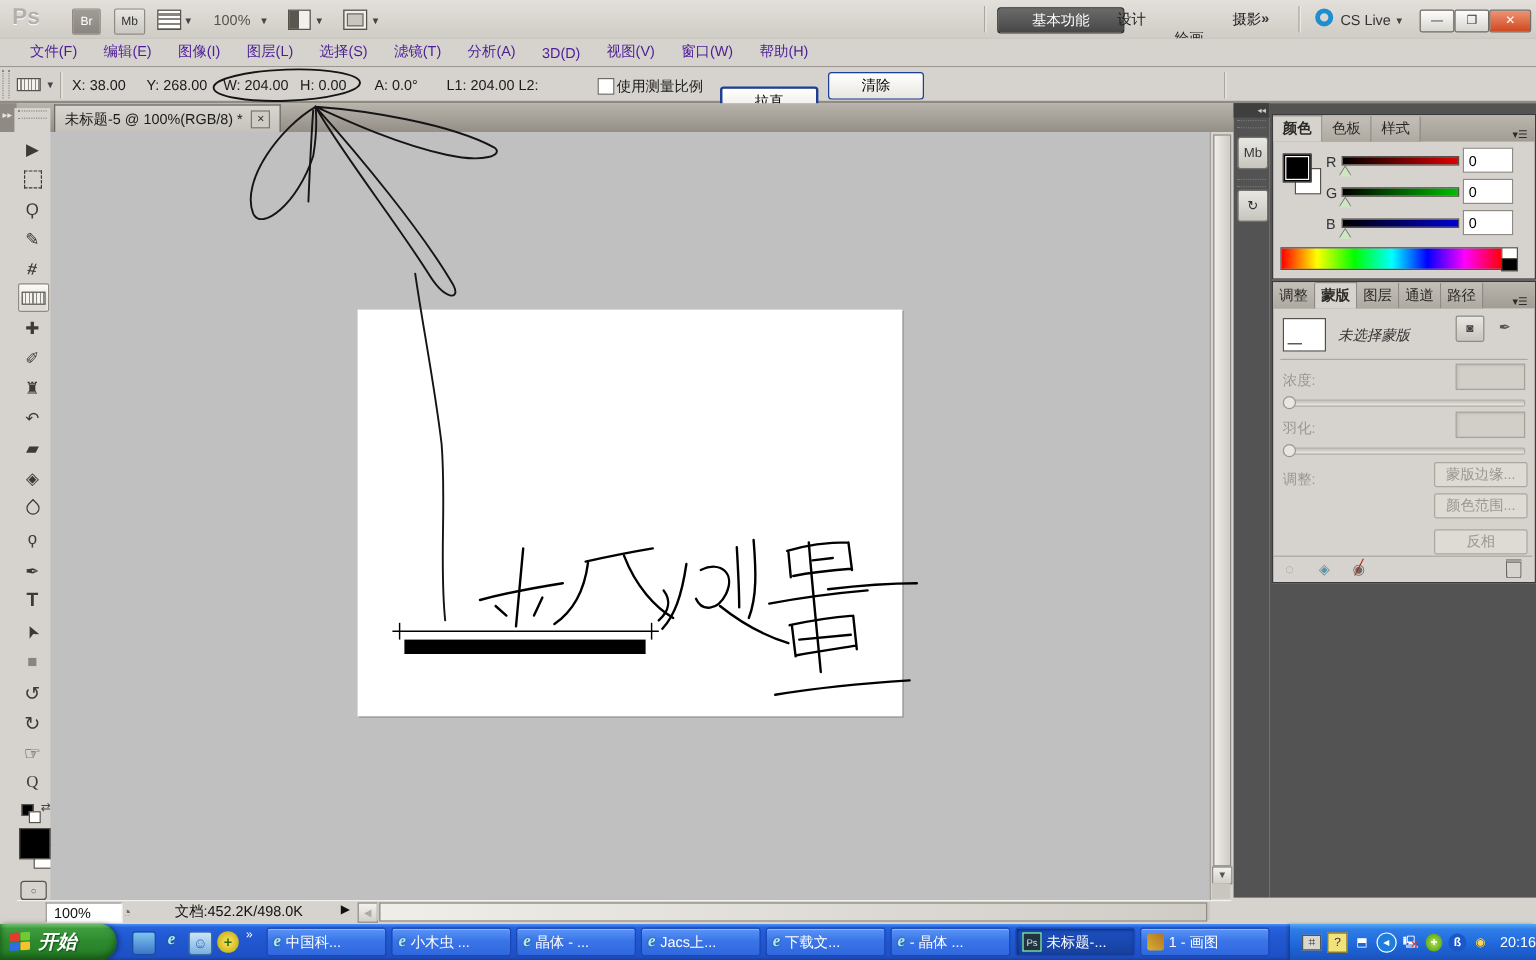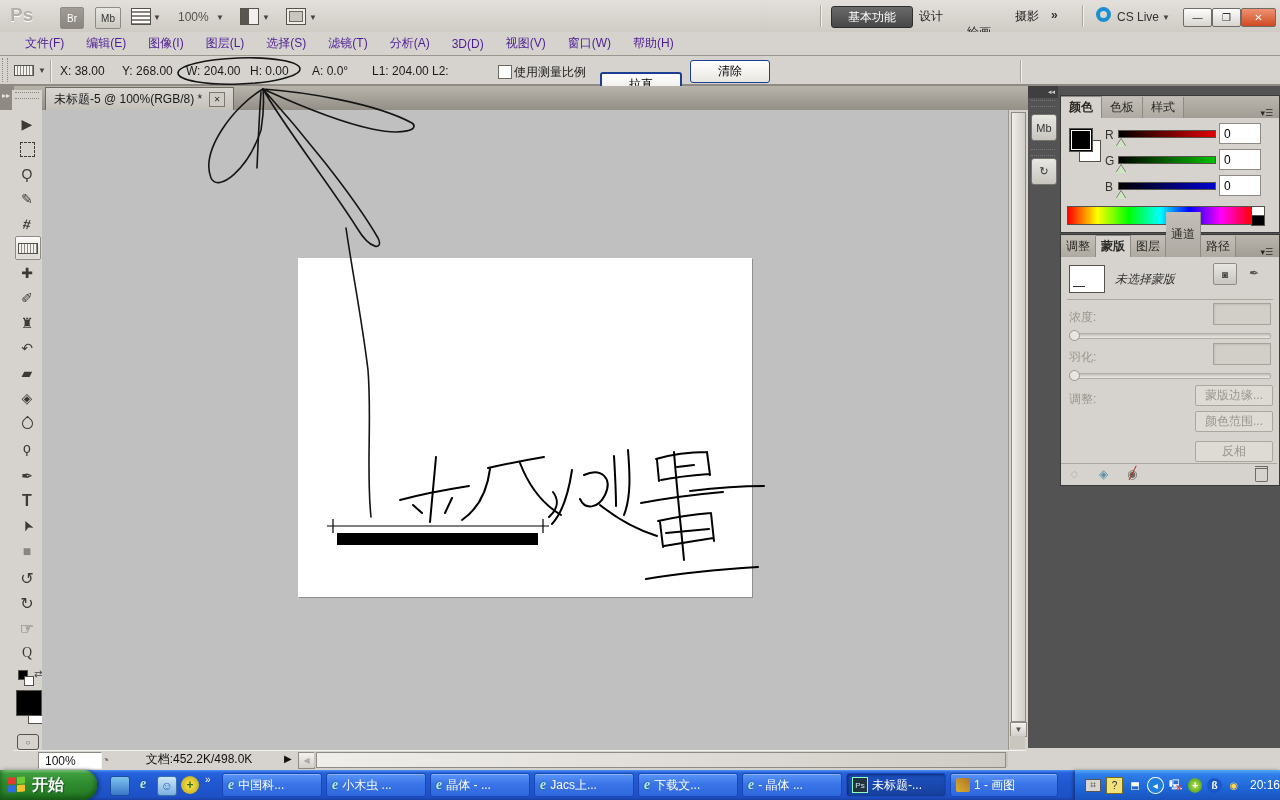--- a/index.html
+++ b/index.html
@@ -6,21 +6,21 @@
   body{width:1280px;height:800px;overflow:hidden;background:#d6d3ce;
        font-family:"Liberation Sans","DejaVu Sans",sans-serif;font-size:12px;color:#111;
        -webkit-font-smoothing:antialiased}
   .abs{position:absolute}
   
   .titlebar{left:0;top:0;width:1280px;height:32px;background:linear-gradient(#e3e0db,#cfccc6);border-bottom:1px solid #a8a49c}
   .pslogo{left:10px;top:4px;font-size:19px;font-weight:bold;color:#b3b0ab;text-shadow:0 1px 0 #fff}
   .tb-btn{height:20px;display:flex;align-items:center;justify-content:center;border:1px solid #8f8b84;border-radius:2px}
   .caret{color:#444;font-size:8px}
   .groove{width:1px;background:#aaa79f;box-shadow:1px 0 0 #f2f0ec}
-  .ws-btn{height:20px;padding:0 16px;display:flex;align-items:center;border-radius:3px;color:#222}
+  .ws-btn{height:20px;padding:0 28px;display:flex;align-items:center;border-radius:3px;color:#222}
   .ws-btn.active{background:linear-gradient(#6a6a6a,#474747);color:#fff;border:1px solid #2e2e2e}
   .winbtn{width:27px;height:17px;border:1px solid #6f6c66;border-radius:2px;display:flex;align-items:center;justify-content:center;
           background:linear-gradient(#fdfdfd,#d8d5cf);font-size:10px;color:#333}
   .winbtn.close{background:linear-gradient(#ef9372,#cf4a22);color:#fff;width:33px;font-weight:bold}
   .menubar{left:0;top:32px;width:1280px;height:24px;background:#d6d3ce;border-bottom:1px solid #9a968e;display:flex;align-items:center;padding-left:14px;box-sizing:border-box}
   .menu-item{padding:0 11px;height:100%;display:flex;align-items:center;color:#4c1d95}
   .optionsbar{left:0;top:56px;width:1280px;height:30px;background:#d6d3ce;border-bottom:2px solid #8f8b84;box-sizing:border-box}
   .opt-label{color:#1a1a1a}
   .xp-btn{height:21px;border:1px solid #1c3f94;border-radius:3px;background:linear-gradient(#ffffff,#e8e6df);
           display:flex;align-items:center;justify-content:center;width:78px;color:#000}
@@ -66,21 +66,21 @@
   .dis-box{border:1px solid #a5a29a;background:#d2cfc9;box-shadow:inset 1px 1px 2px #bfbcb6}
   .dis-btn{height:19px;width:76px;display:flex;align-items:center;justify-content:center;background:#dedbd5;border:1px solid #aaa79f;border-radius:2px;color:#9b978f}
   .slider-line{height:4px;border-radius:2px;background:linear-gradient(#c2bfb9,#eceae5);border:1px solid #b0ada5}
   .knob{width:9px;height:9px;border-radius:50%;background:#e8e6e1;border:1px solid #9a968e}
   
   .taskbar{left:0;top:770px;width:1280px;height:30px;background:linear-gradient(#4f91f5 0%,#2663dd 9%,#2159d2 36%,#1e50c5 90%,#1941a5 100%)}
   .startbtn{left:0;top:0;width:97px;height:30px;border-radius:0 14px 14px 0;
             background:linear-gradient(#7ed07e 0%,#3f9e3f 12%,#2f8b2f 45%,#257d25 100%);
             box-shadow:inset 0 -3px 6px #145214, 2px 0 4px rgba(0,0,0,.4);
             display:flex;align-items:center;gap:6px;padding-left:8px;box-sizing:border-box}
-  .start-label{color:#fff;font-size:16px;font-weight:bold;text-shadow:1px 1px 1px #14521f}
+  .start-label{color:#fff;font-size:16px;font-style:italic;font-weight:bold;text-shadow:1px 1px 1px #14521f}
   .winflag{width:18px;height:16px;display:grid;grid-template-columns:8px 8px;grid-template-rows:7px 7px;gap:1px;transform:skewY(-4deg)}
   .winflag i{border-radius:1px}
   .ql-icon{width:18px;height:18px;border-radius:3px;display:flex;align-items:center;justify-content:center;font-size:12px}
   .taskbtn{height:24px;top:3px;width:100px;background:linear-gradient(#5b95f7,#3a75e8 45%,#2f67dd);border:1px solid #1b47b5;border-radius:3px;
            display:flex;align-items:center;gap:4px;padding:0 5px;box-sizing:border-box;color:#fff;overflow:hidden;white-space:nowrap;box-shadow:inset 0 1px 0 #8cb4fa}
   .taskbtn.active{background:linear-gradient(#1c4fc0,#16409c);box-shadow:inset 1px 1px 3px #0c2a6e}
   .ie-e{font-family:"Liberation Serif","DejaVu Serif",serif;font-style:italic;font-weight:bold;color:#bfe3ff;font-size:14px;text-shadow:0 0 2px #063}
   .tray{left:1075px;top:0;width:205px;height:30px;background:linear-gradient(#55a7f7,#2e7de8 15%,#1f66d8 60%,#1953bd);box-shadow:-2px 0 3px rgba(0,0,0,.35);
         display:flex;align-items:center;gap:5px;padding-left:10px;box-sizing:border-box}
   .tray-ico{width:15px;height:15px;display:flex;align-items:center;justify-content:center;font-size:10px;color:#fff}
@@ -323,21 +323,21 @@
          background:linear-gradient(90deg,#ff0000,#ffff00 16%,#00ff00 33%,#00ffff 50%,#0000ff 66%,#ff00ff 83%,#ff0000)"></div>
     <span class="abs" style="left:190px;top:110px;width:12px;height:9px;background:#fff;border:1px solid #55524c"></span>
     <span class="abs" style="left:190px;top:119px;width:12px;height:9px;background:#000;border:1px solid #55524c"></span>
   </div>
 
   <div class="abs panel" style="top:148px;height:250px">
     <div class="ptabs">
       <span class="ptab" style="padding:0 5px">调整</span>
       <span class="ptab active" style="padding:0 5px">蒙版</span>
       <span class="ptab" style="padding:0 5px">图层</span>
-      <span class="ptab" style="padding:12px 5px">通道</span>
+      <span class="ptab" style="padding:0 5px">通道</span>
       <span class="ptab" style="padding:0 5px">路径</span>
       <span class="pmenu">▾☰</span>
     </div>
     <div class="abs" style="left:8px;top:30px;width:34px;height:26px;background:#fff;border:1px solid #55524c">
       <span style="position:absolute;left:3px;bottom:5px;width:12px;border-top:1px solid #333"></span>
     </div>
     <span class="abs" style="left:54px;top:36px;font-style:italic;color:#333;font-family:'Liberation Serif','DejaVu Serif',serif">未选择蒙版</span>
     <span class="abs" style="left:152px;top:28px;width:22px;height:20px;background:linear-gradient(#e9e7e2,#c8c5bf);border:1px solid #8f8b84;border-radius:2px;display:flex;align-items:center;justify-content:center;font-size:10px;color:#444">◙</span>
     <span class="abs" style="left:182px;top:28px;width:22px;height:20px;display:flex;align-items:center;justify-content:center;font-size:12px;color:#555">✒</span>
     <div class="abs" style="left:6px;top:64px;width:206px;border-top:1px solid #aaa79f"></div>

